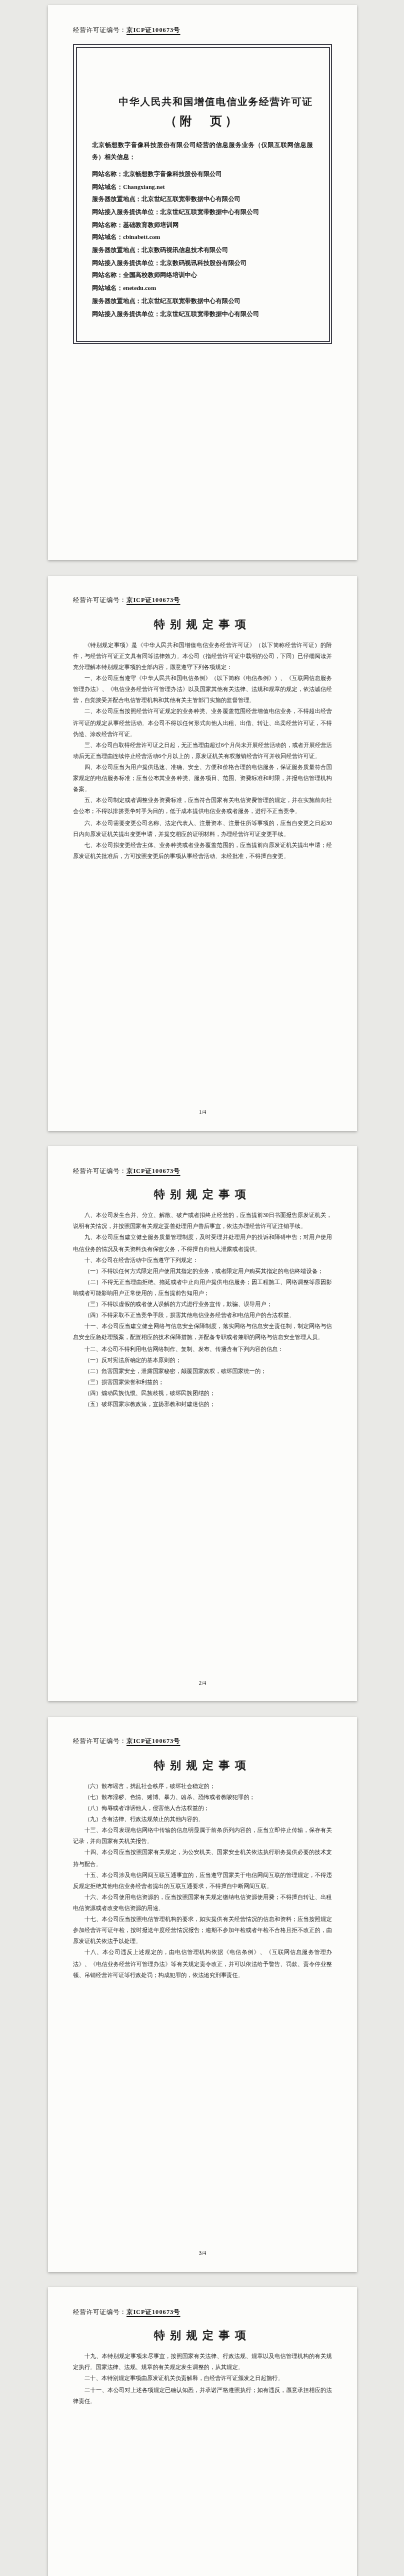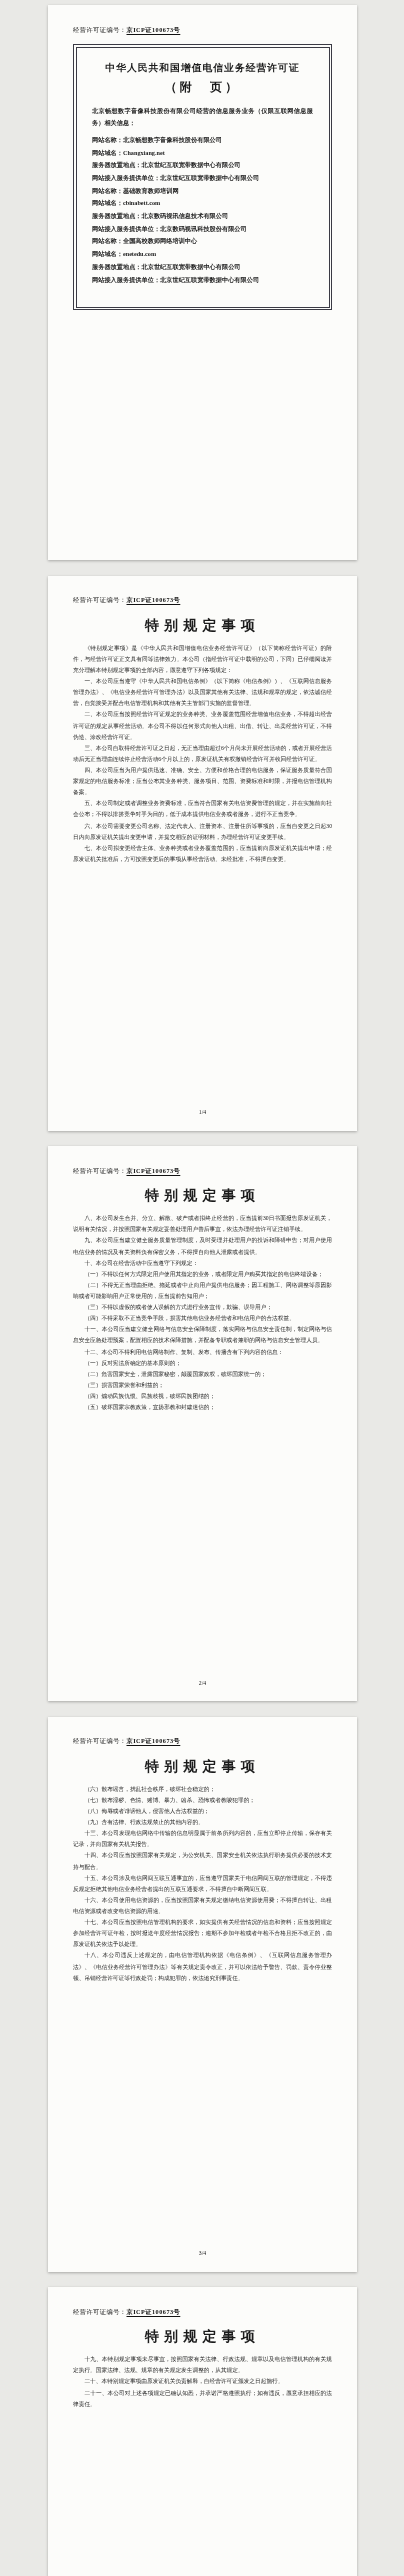--- a/index.html
+++ b/index.html
@@ -38,25 +38,26 @@
   .cert-frame {
     margin-top: 9.3px;
     border: 1.5px solid #3a3a44;
     padding: 1.5px;
   }
   .cert-frame-inner {
     border: 0.5px solid #3a3a44;
     padding: 13.4px 15.5px 20.6px;
   }
   .cert-title {
-    text-align: center;
+    text-align: right;
     font-size: 9.8px;
     font-weight: bold;
     letter-spacing: 1px;
     line-height: 1.4;
+    margin-top: 34px;
   }
   .cert-subtitle {
     text-align: center;
     font-size: 12px;
     font-weight: bold;
     letter-spacing: 3.1px;
     margin: 4.1px 0 9.3px;
   }
   .cert-intro {
     font-size: 6.2px;
@@ -67,21 +68,21 @@
   }
   .cert-fields .cert-field {
     font-size: 6.2px;
     font-weight: bold;
     line-height: 2.05;
     margin: 0;
   }
   
   .prov-title {
     text-align: center;
-    font-size: 14px;
+    font-size: 11px;
     font-weight: bold;
     letter-spacing: 5.2px;
     margin: 11.3px 0 8.2px;
   }
   .body-text .para {
     font-size: 5.7px;
     line-height: 1.95;
     text-align: justify;
     text-indent: 2em;
     margin: 0;

